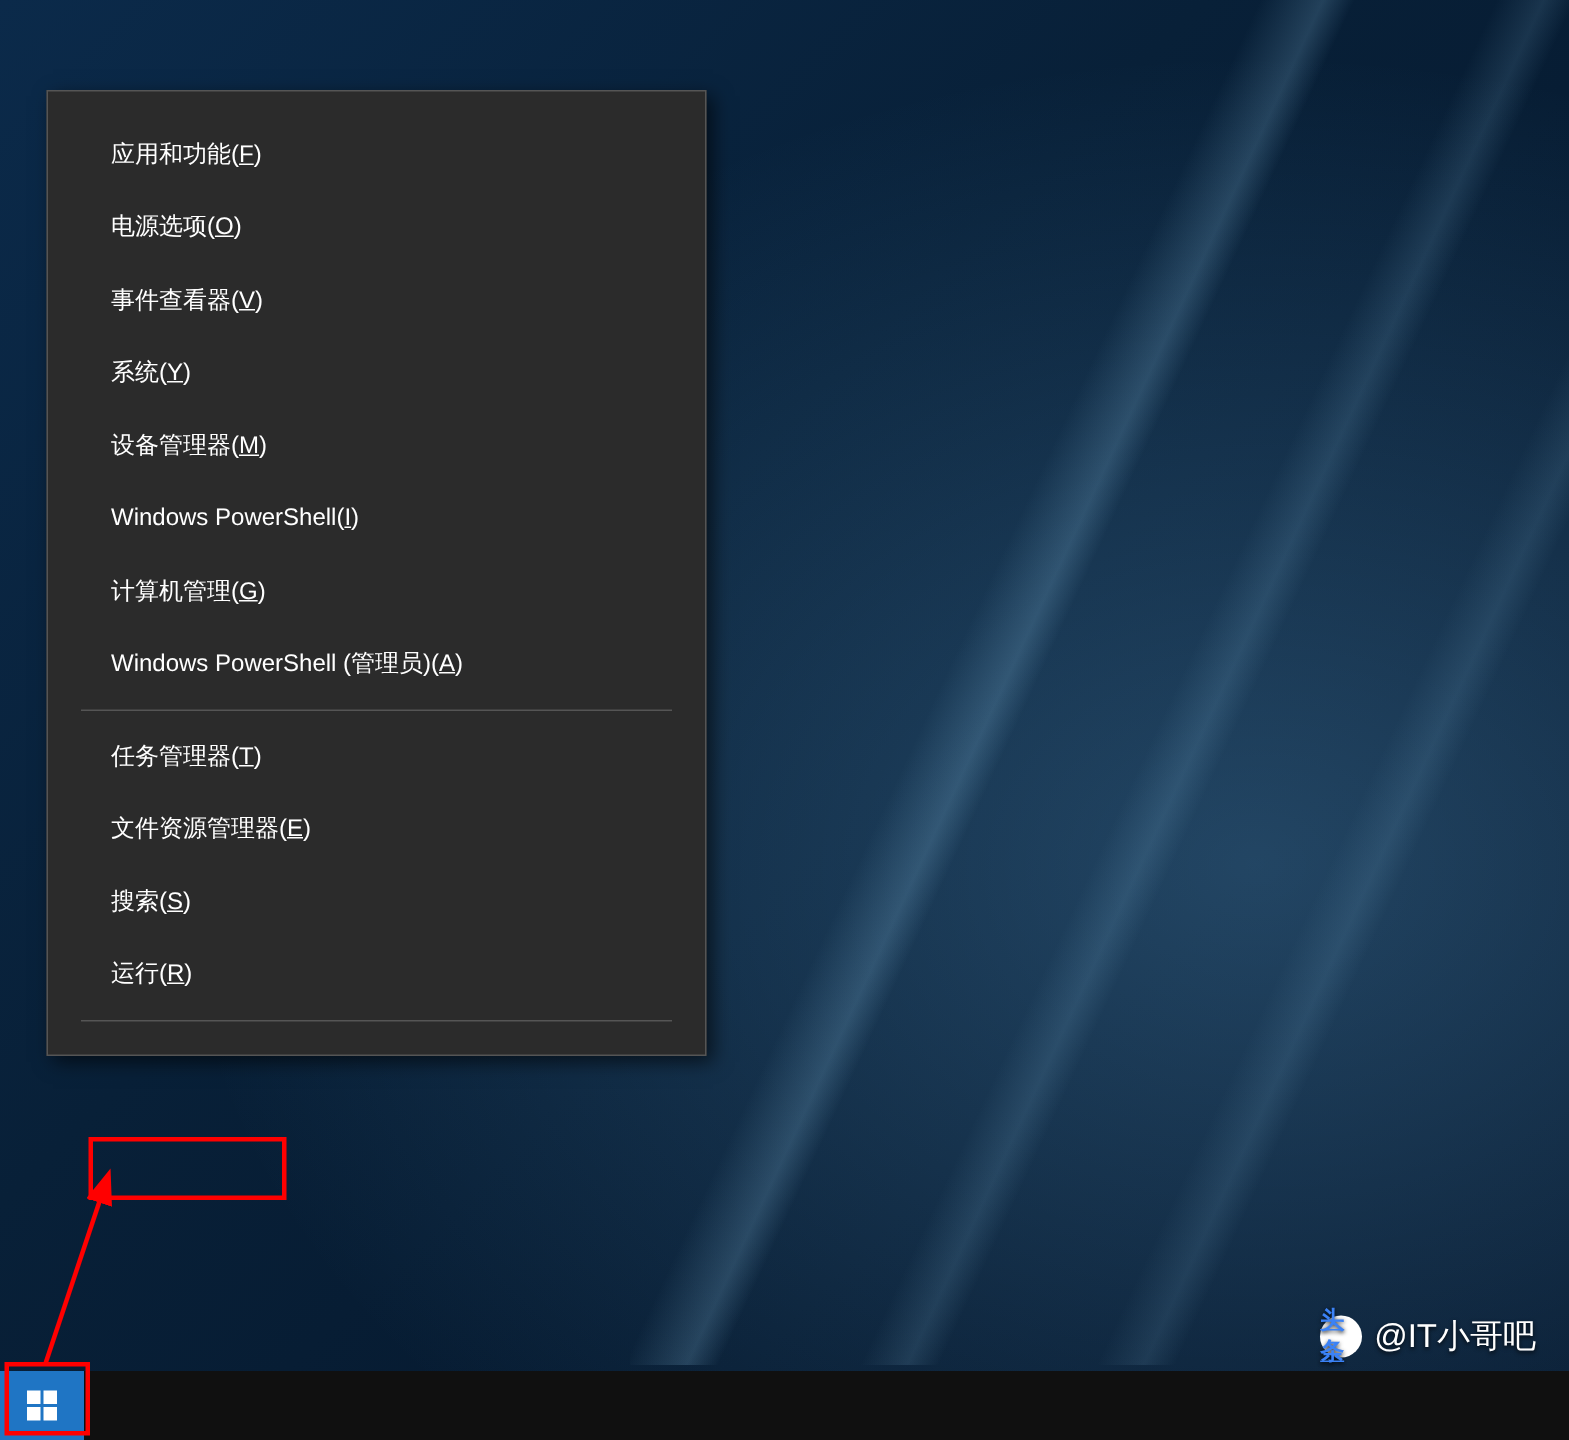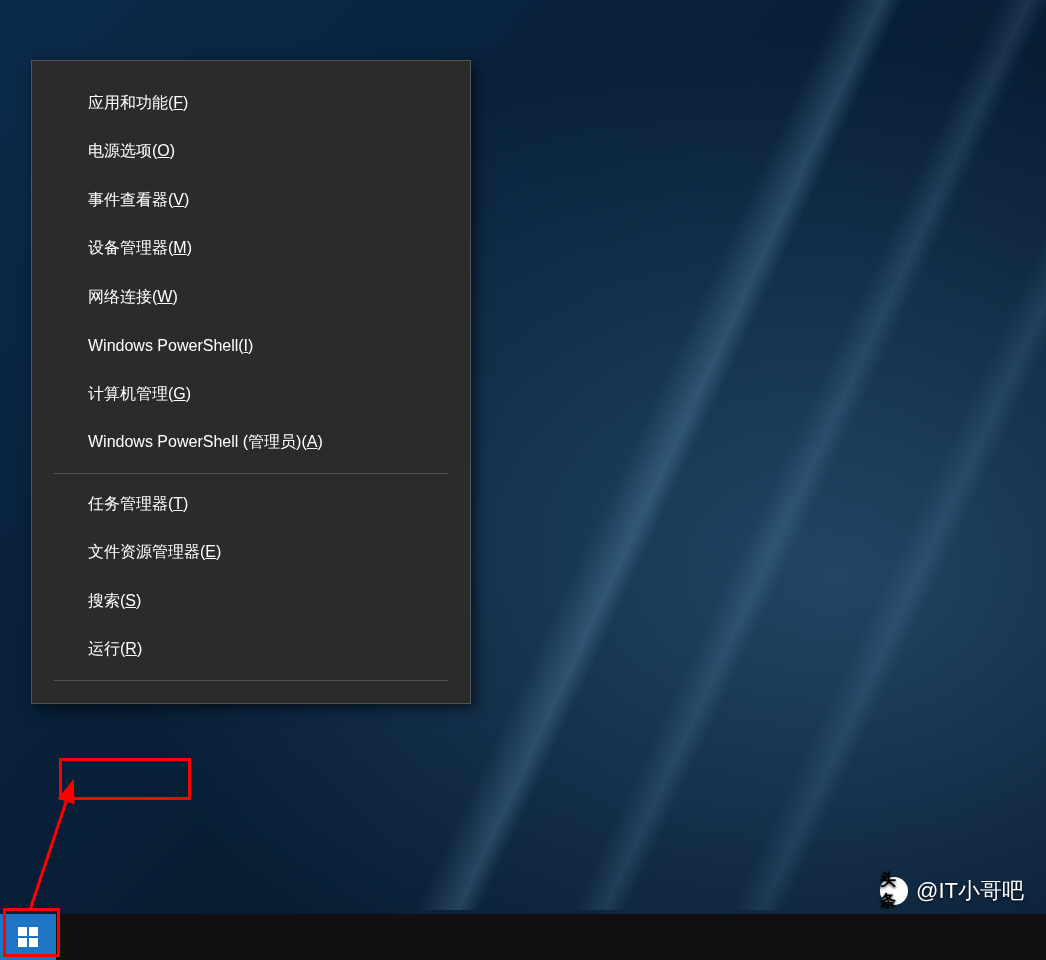--- a/index.html
+++ b/index.html
@@ -28,21 +28,21 @@
   .icon-label{text-shadow:1px 1px 2px #000;line-height:1.2;}
 
   .context-menu{
     position:absolute;left:31px;top:60px;width:438px;
     background:#2b2b2b;border:1px solid #555;color:#fff;
     box-shadow:4px 4px 12px rgba(0,0,0,.6);
     padding:18px 0 16px 0;
   }
   .menu-item{
     display:flex;align-items:center;justify-content:space-between;
-    padding:0 26px 0 56px;height:48.5px;font-size:16px;cursor:default;
+    padding:0 26px 0 42px;height:48.5px;font-size:16px;cursor:default;
   }
   .menu-item .chev{color:#ccc;font-size:18px;margin-right:-6px;}
   .menu-sep{height:1px;background:#555;margin:6px 22px;}
   .u{text-decoration:underline;}
 
   .highlight-run{
     position:absolute;left:59px;top:758px;width:132px;height:42px;
     border:3px solid #ff0000;box-sizing:border-box;z-index:5;
   }
   .highlight-start{
@@ -60,22 +60,22 @@
     background:#1f75c4;cursor:pointer;
   }
   .win-logo{width:20px;height:20px;display:grid;grid-template-columns:1fr 1fr;grid-template-rows:1fr 1fr;gap:2px;}
   .win-logo span{background:#fff;}
 
   .watermark{
     position:absolute;right:22px;bottom:54px;color:#fff;font-size:22px;
     display:flex;align-items:center;gap:8px;text-shadow:0 1px 3px rgba(0,0,0,.8);
   }
   .tt-icon{
-    width:28px;height:28px;border-radius:50%;background:#fff;color:#000000;
-    font-size:16px;font-weight:bold;display:flex;align-items:center;justify-content:center;
+    width:28px;height:28px;border-radius:50%;background:#fff;color:#3b82f6;
+    font-size:16px;font-weight:bold;display:flex;align-items:center;justify-content:center;text-decoration:underline;
   }
 </style>
 </head>
 <body>
 
 <div class="desktop">
 
   <div class="desktop-icons">
 
     <div class="desktop-icon" style="margin-top:90px;">
@@ -90,24 +90,24 @@
       <div class="menu-item">
         <span>应用和功能(<span class="u">F</span>)</span>
       </div>
       <div class="menu-item">
         <span>电源选项(<span class="u">O</span>)</span>
       </div>
       <div class="menu-item">
         <span>事件查看器(<span class="u">V</span>)</span>
       </div>
       <div class="menu-item">
-        <span>设备管理器(<span class="u">M</span>)</span>
+        <span>系统(<span class="u">Y</span>)</span>
       </div>
       <div class="menu-item">
-        <span>网络连接(<span class="u">W</span>)</span>
+        <span>设备管理器(<span class="u">M</span>)</span>
       </div>
       <div class="menu-item">
         <span>Windows PowerShell(<span class="u">I</span>)</span>
       </div>
       <div class="menu-item">
         <span>计算机管理(<span class="u">G</span>)</span>
       </div>
       <div class="menu-item">
         <span>Windows PowerShell (管理员)(<span class="u">A</span>)</span>
       </div>

